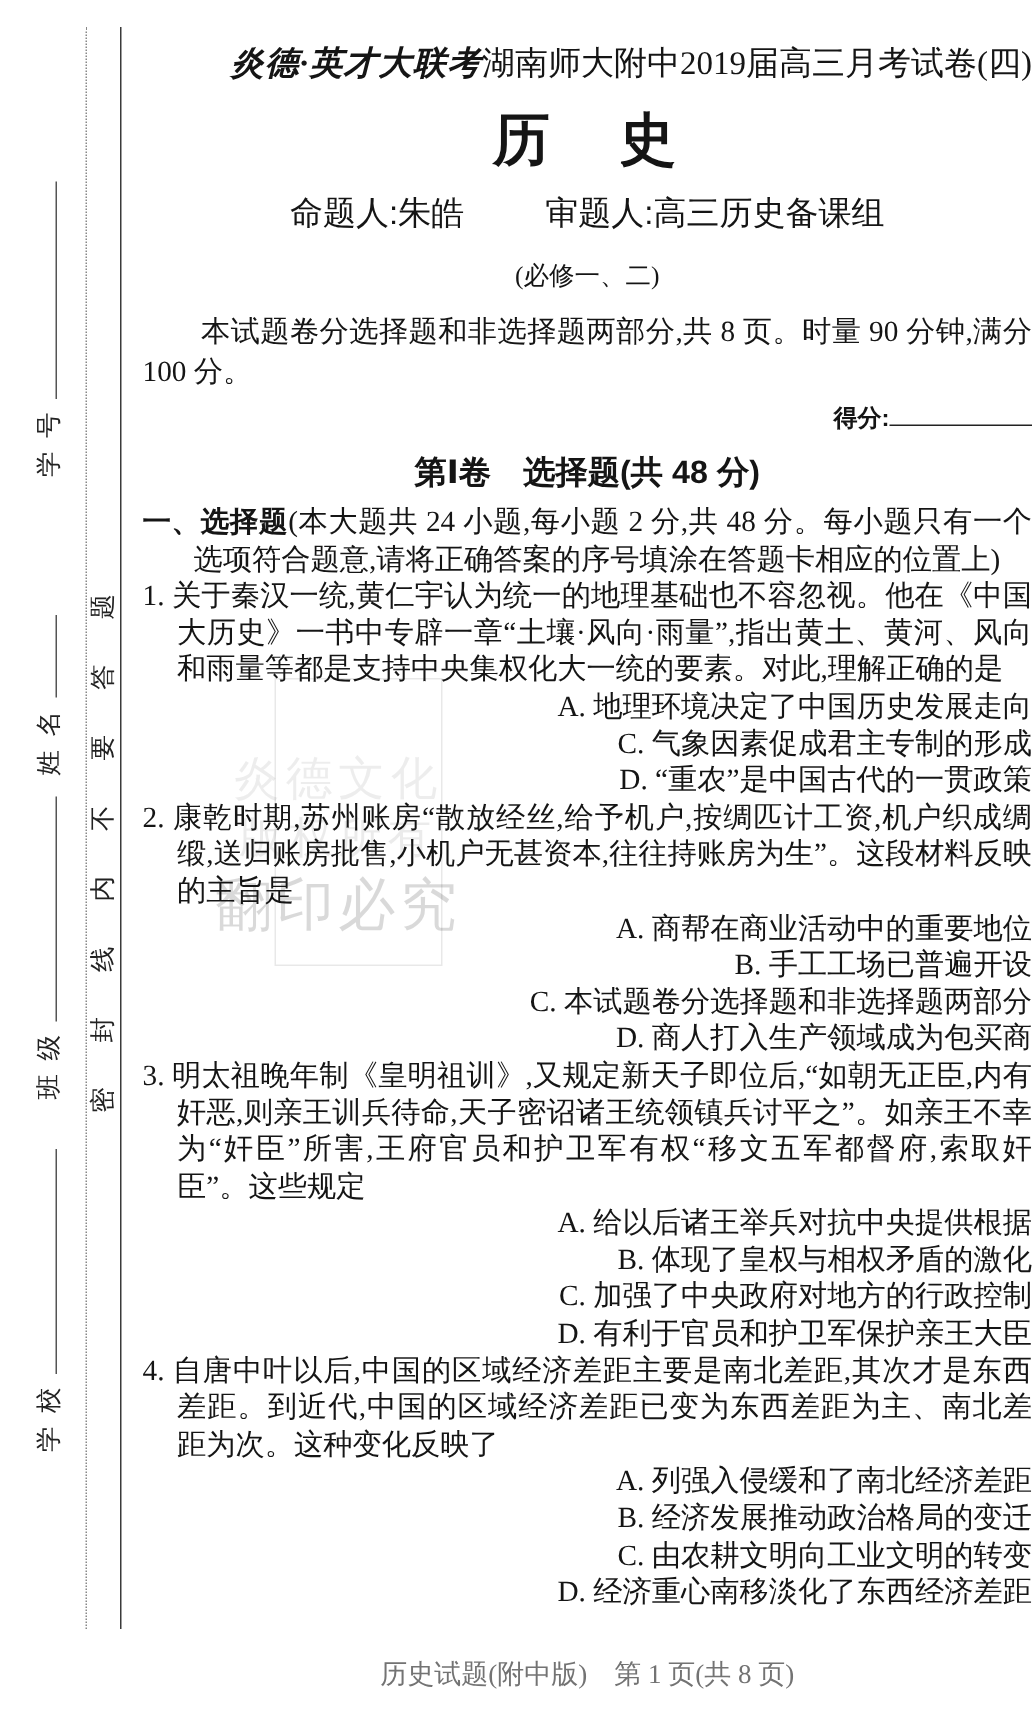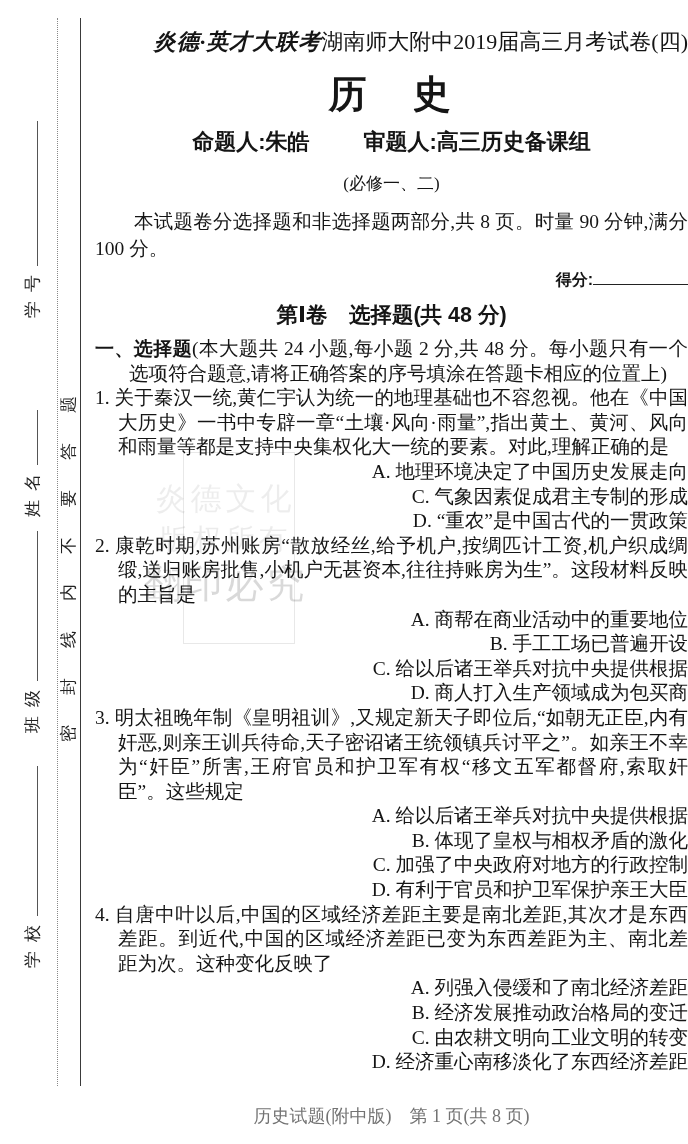--- a/index.html
+++ b/index.html
@@ -20,39 +20,39 @@
   .sf-1{top:318px}.sf-1 .blank{width:145px}
   .sf-2{top:517px}.sf-2 .blank{width:55px}
   .sf-3{top:733px}.sf-3 .blank{width:150px}
   .sf-4{top:968px}.sf-4 .blank{width:150px}
   .seal-warning{
     position:absolute;left:59px;top:742px;transform-origin:0 0;transform:rotate(-90deg);
     white-space:nowrap;font-size:17px;line-height:19px;letter-spacing:30px;color:#222;
   }
   
   .watermark-box{position:absolute;left:183px;top:452px;width:110px;height:190px;border:1px solid rgba(0,0,0,0.09);}
-  .watermark{position:absolute;left:133px;top:478px;width:185px;text-align:center;line-height:1.35;
+  .watermark{position:absolute;left:133px;top:498px;width:185px;text-align:center;line-height:1.35;
     font-family:"Liberation Sans","DejaVu Sans",sans-serif;}
   .wm-1{font-size:31px;color:rgba(0,0,0,0.07);letter-spacing:4px;}
   .wm-2{font-size:29px;color:rgba(0,0,0,0.08);letter-spacing:4px;}
   .wm-3{font-size:38px;color:rgba(0,0,0,0.15);letter-spacing:3px;}
   
   .content{position:absolute;left:95px;top:0;width:593px;}
   .header-line{
     margin-top:27px;text-align:right;white-space:nowrap;font-size:22px;line-height:30px;
   }
   .brand{font-weight:900;font-style:italic;letter-spacing:1px;}
   .exam-info{font-weight:500;}
   .subject-title{
     margin:15px 0 0 0;text-align:center;font-size:38px;line-height:44px;font-weight:bold;
     font-family:"Liberation Sans","DejaVu Sans",sans-serif;letter-spacing:4px;
   }
   .people-line{
     margin-top:11px;display:flex;justify-content:center;gap:54px;
-    font-size:22px;line-height:30px;font-weight:bold;
+    font-size:22px;line-height:30px;font-weight:normal;
     font-family:"Liberation Sans","DejaVu Sans",sans-serif;
     align-items:flex-end;
   }
   .module-note{margin-top:15px;text-align:center;font-size:17px;line-height:24px;}
   .intro{margin:12px 0 0 0;font-size:19.5px;line-height:27px;text-indent:2em;text-align:justify;}
   .score-line{margin-top:5px;text-align:right;font-size:16px;line-height:26px;}
   .score-label{font-weight:bold;font-family:"Liberation Sans","DejaVu Sans",sans-serif;}
   .score-blank{display:inline-block;width:95px;height:16px;border-bottom:1.5px solid #222;}
   .section-title{
     margin:7px 0 0 0;text-align:center;font-size:21.5px;line-height:30px;font-weight:bold;
@@ -141,21 +141,21 @@
         <div class="option">D. “重农”是中国古代的一贯政策</div>
       </div>
 
       <div class="question">
         <p class="q-stem">
           <span class="q-num">2.</span>
           <span>康乾时期,苏州账房“散放经丝,给予机户,按绸匹计工资,机户织成绸缎,送归账房批售,小机户无甚资本,往往持账房为生”。这段材料反映的主旨是</span>
         </p>
         <div class="option">A. 商帮在商业活动中的重要地位</div>
         <div class="option">B. 手工工场已普遍开设</div>
-        <div class="option">C. 给以后诸王举兵对抗中央提供根据</div>
+        <div class="option">C. 本试题卷分选择题和非选择题两部分</div>
         <div class="option">D. 商人打入生产领域成为包买商</div>
       </div>
 
       <div class="question">
         <p class="q-stem">
           <span class="q-num">3.</span>
           <span>明太祖晚年制《皇明祖训》,又规定新天子即位后,“如朝无正臣,内有奸恶,则亲王训兵待命,天子密诏诸王统领镇兵讨平之”。如亲王不幸为“奸臣”所害,王府官员和护卫军有权“移文五军都督府,索取奸臣”。这些规定</span>
         </p>
         <div class="option">A. 给以后诸王举兵对抗中央提供根据</div>
         <div class="option">B. 体现了皇权与相权矛盾的激化</div>

